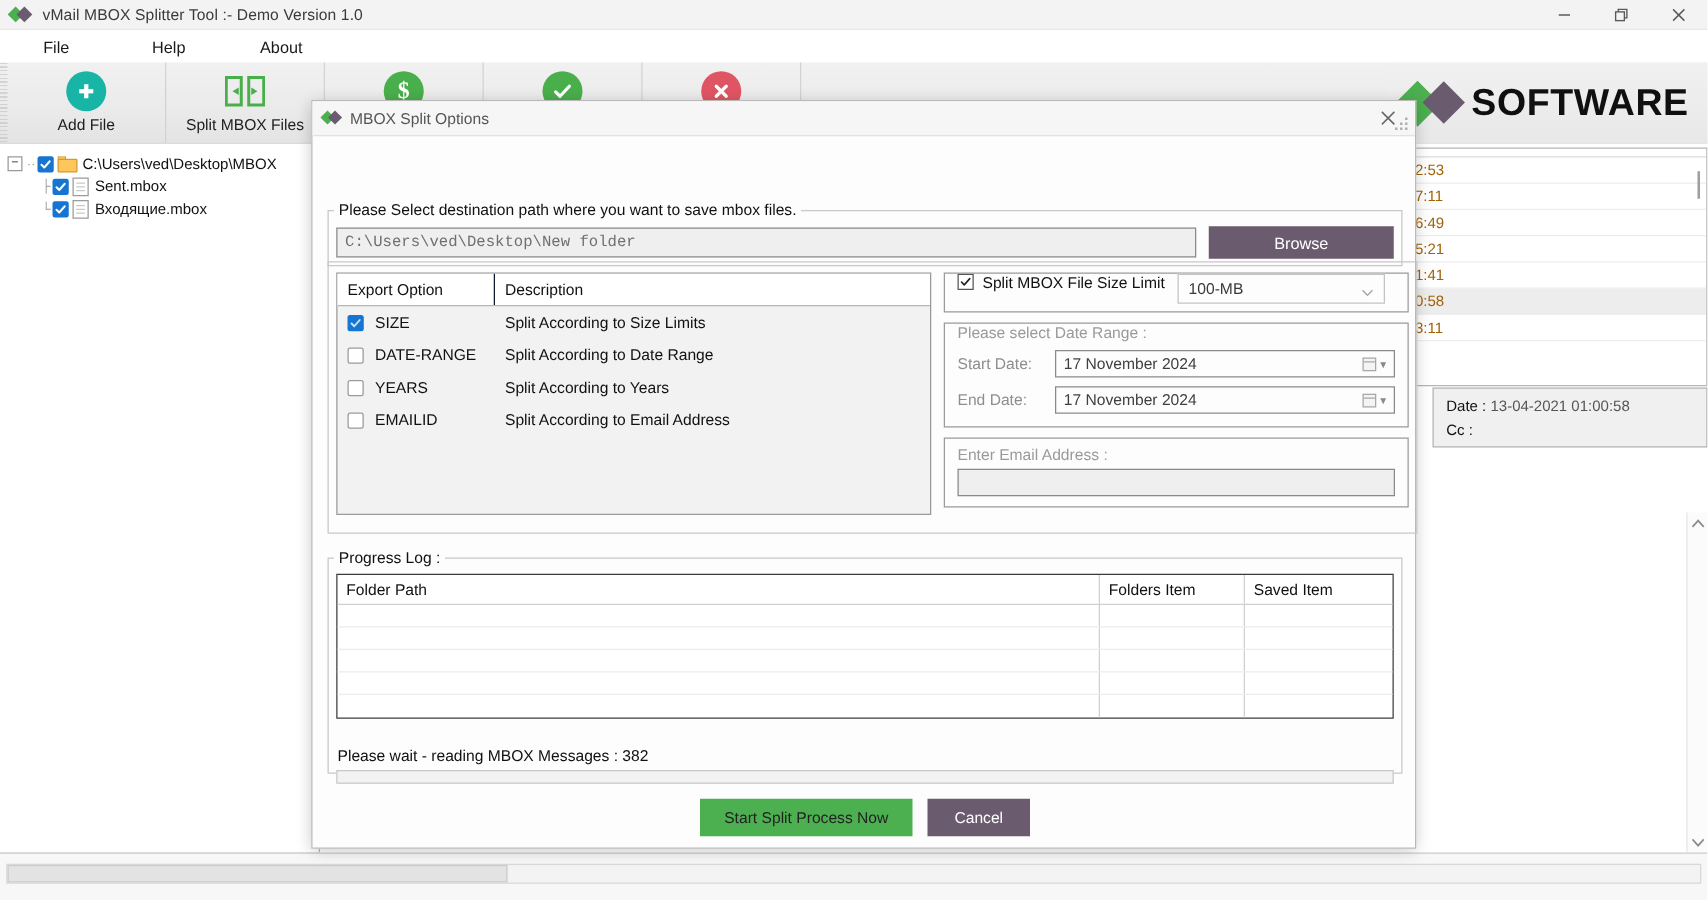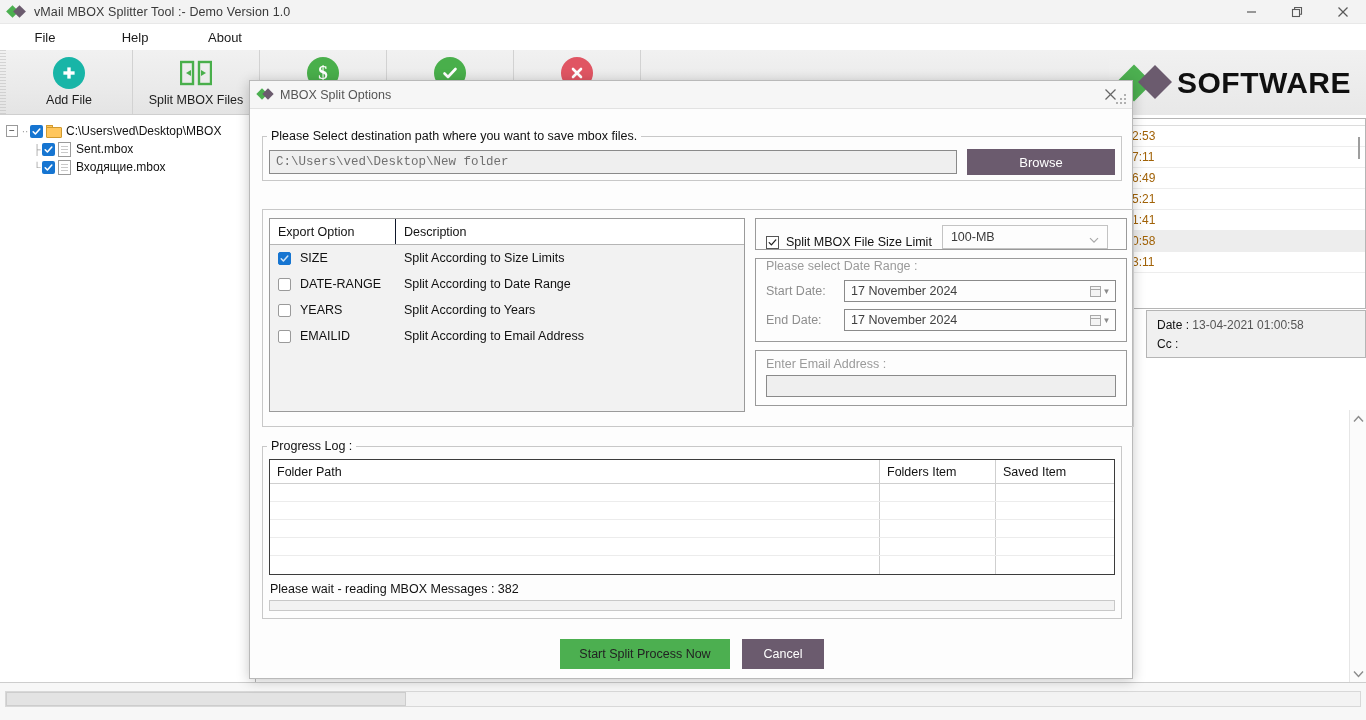--- a/index.html
+++ b/index.html
@@ -224,21 +224,21 @@
   fieldset.gb {
     border: 1px solid #c8c8c8; margin: 0; padding: 0;
     position: absolute;
   }
   fieldset.gb > legend {
     font-size: 12.5px; color: #111; padding: 0 4px; margin-left: 4px;
   }
   fieldset.gb.muted > legend { color: #9a9a9a; }
 
   
-  #gb-dest { left: 12px; top: 20px; width: 860px; height: 52px; }
+  #gb-dest { left: 12px; top: 52px; width: 860px; height: 52px; }
   .dest-row { display: flex; align-items: center; padding: 6px 6px 0 6px; }
   .path-input {
     flex: 1; height: 24px; background: #efefef; border: 1px solid #8a8a8a;
     font-size: 12.5px; color: #707070; line-height: 22px; padding-left: 6px;
     font-family: Liberation Mono, monospace;
   }
   .browse-btn {
     width: 148px; height: 26px; margin-left: 10px;
     background: #6b5b6e; color: #fff; border: none;
     font-size: 13px; font-family: "Liberation Sans", sans-serif;
@@ -266,21 +266,21 @@
     width: 13px; height: 13px; border: 1px solid #9a9a9a; border-radius: 2px;
     background: #fff; margin-right: 9px; flex:none;
     display:flex; align-items:center; justify-content:center;
   }
   .sqbox.on { background: #1675d1; border-color: #1675d1; }
 
   .right-col { width: 372px; display: flex; flex-direction: column; gap: 8px; }
   .panel {
     border: 1px solid #9a9a9a; background: #fdfdfd;
   }
-  #p-size { height: 32px; display: flex; align-items: flex-end; padding-left: 10px; }
+  #p-size { height: 32px; display: flex; align-items: flex-start; padding-left: 10px; }
   .chk-classic {
     width: 13px; height: 13px; border: 1px solid #555; background: #fff;
     margin-right: 7px; display:flex; align-items:center; justify-content:center; flex:none;
   }
   .size-label { font-size: 12.5px; color: #111; }
   .size-select {
     margin-left: 10px; width: 166px; height: 24px; background: #fdfdfd;
     border: 1px solid #c3c3c3; font-size: 12.5px; color: #3a3a3a;
     display: flex; align-items: center; padding-left: 8px; position: relative;
   }
@@ -308,21 +308,21 @@
 
   #p-email { height: 56px; padding: 6px 10px 0 10px; }
   .email-title { font-size: 12.5px; color: #9a9a9a; margin-bottom: 4px; }
   .email-input {
     width: 100%; height: 22px; background: #efefef; border: 1px solid #8a8a8a;
   }
 
   
   #gb-log { left: 12px; top: 330px; width: 860px; height: 180px; }
   .log-table {
-    margin: 6px 6px 0 6px; border: 1px solid #3c3c3c; background: #fff;
+    margin: 6px 6px 16px 6px; border: 1px solid #3c3c3c; background: #fff;
     font-size: 12.5px; color: #111;
   }
   .log-head { display: flex; height: 24px; border-bottom: 1px solid #cfcfcf; }
   .log-th { line-height: 24px; padding-left: 7px; }
   .log-th.c1 { flex: 1; border-right: 1px solid #cfcfcf; }
   .log-th.c2 { width: 116px; border-right: 1px solid #cfcfcf; }
   .log-th.c3 { width: 118px; }
   .log-body-row { display: flex; height: 18px; border-bottom: 1px solid #ececec; }
   .log-body-row:last-child { border-bottom: none; }
   .lb1 { flex: 1; border-right: 1px solid #cfcfcf; }

